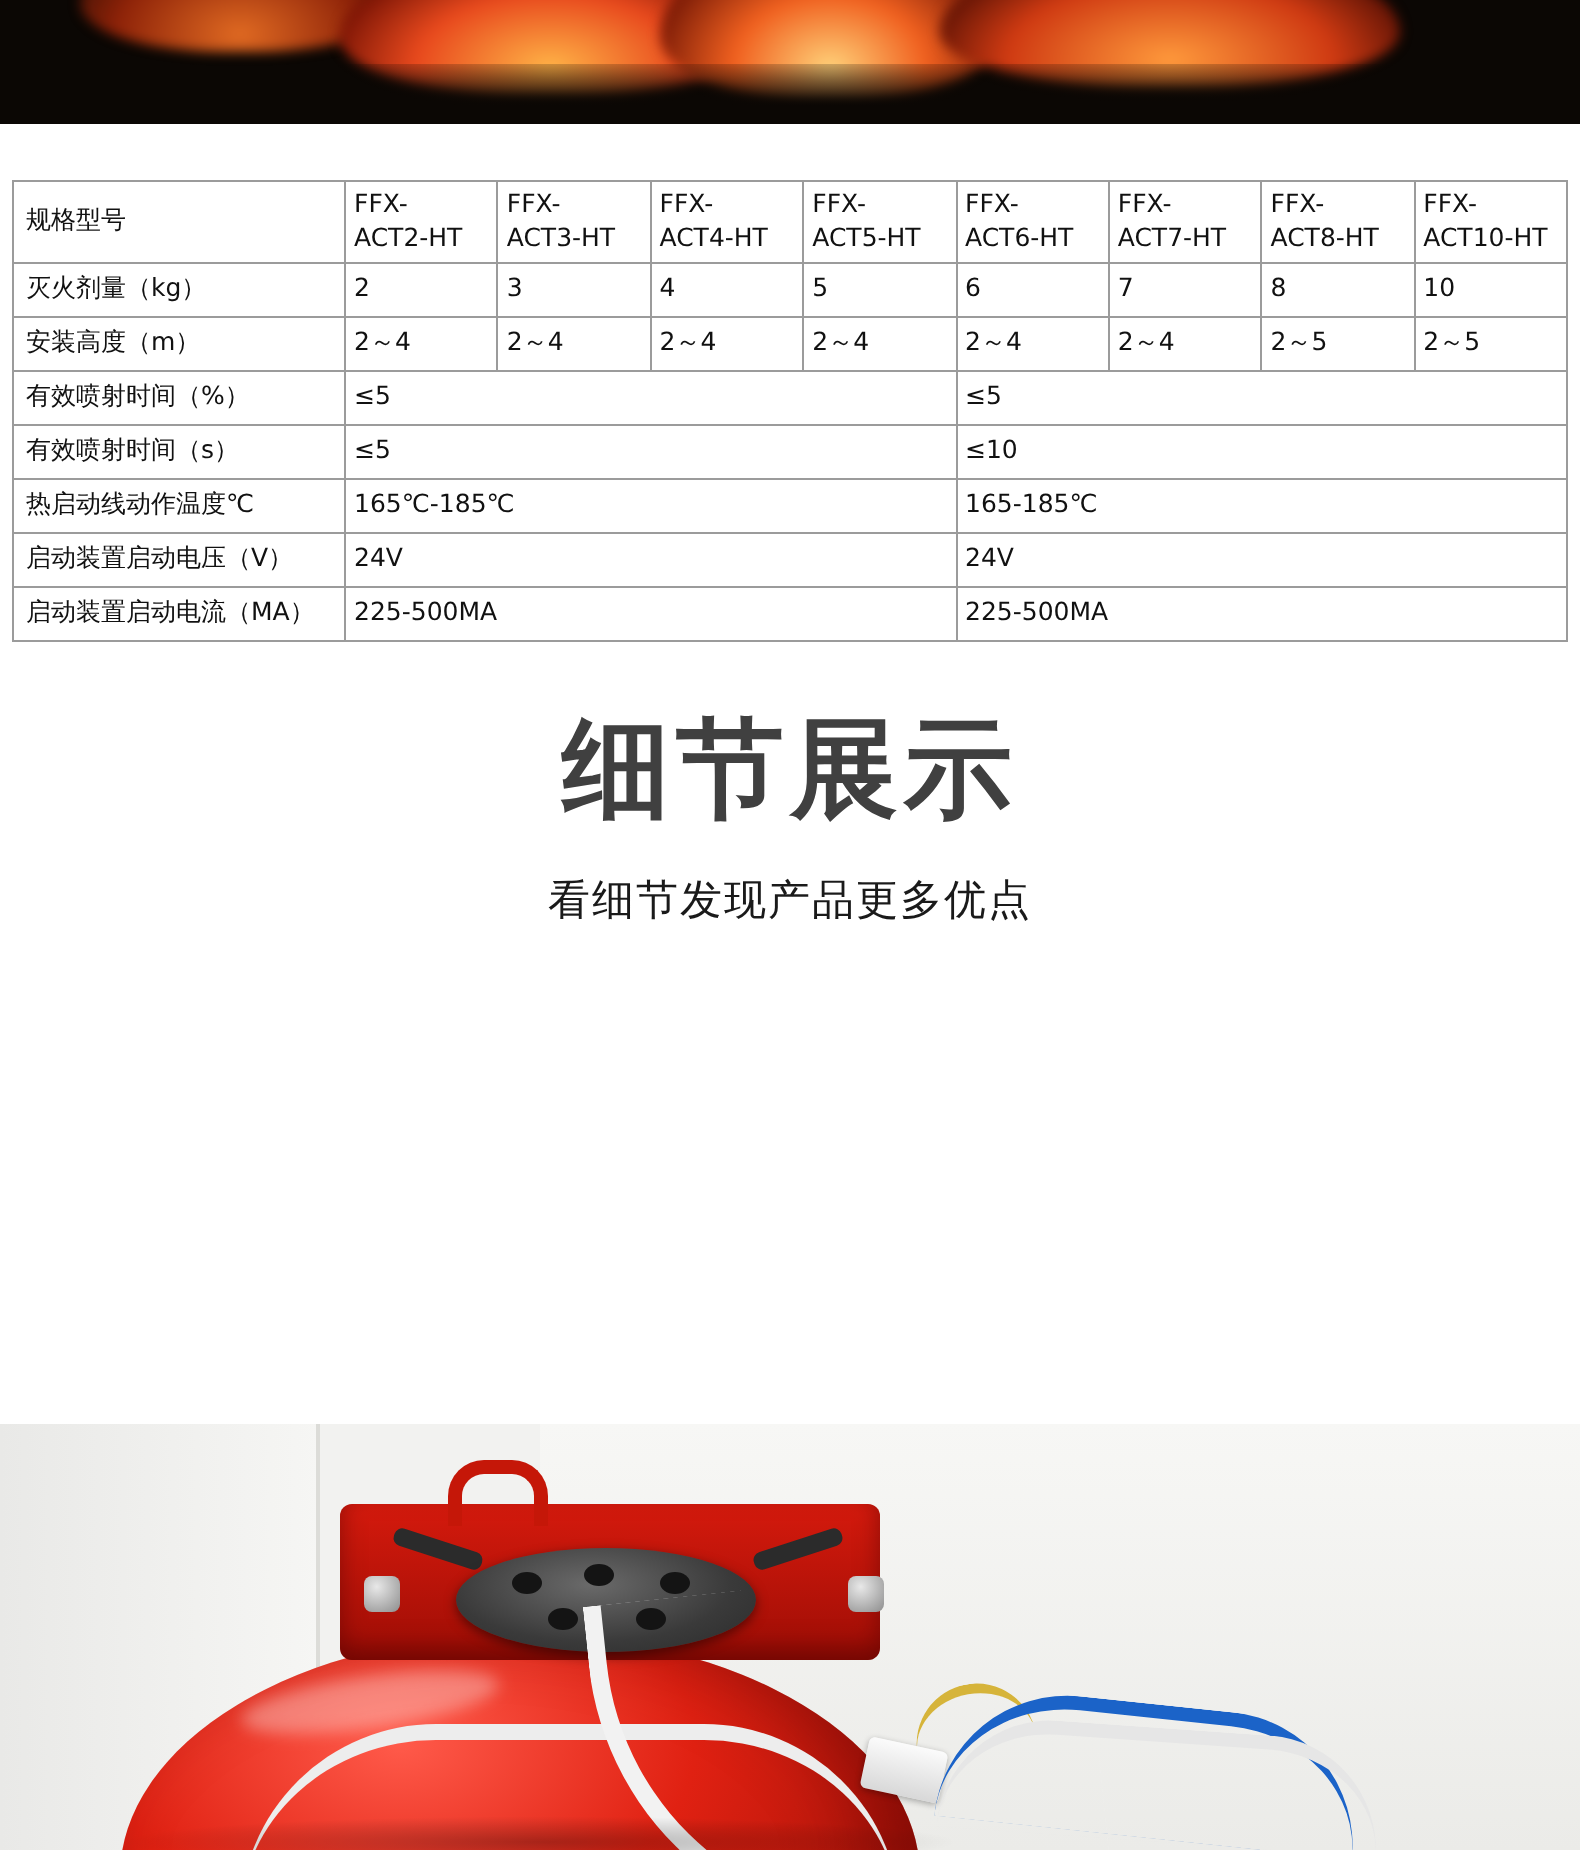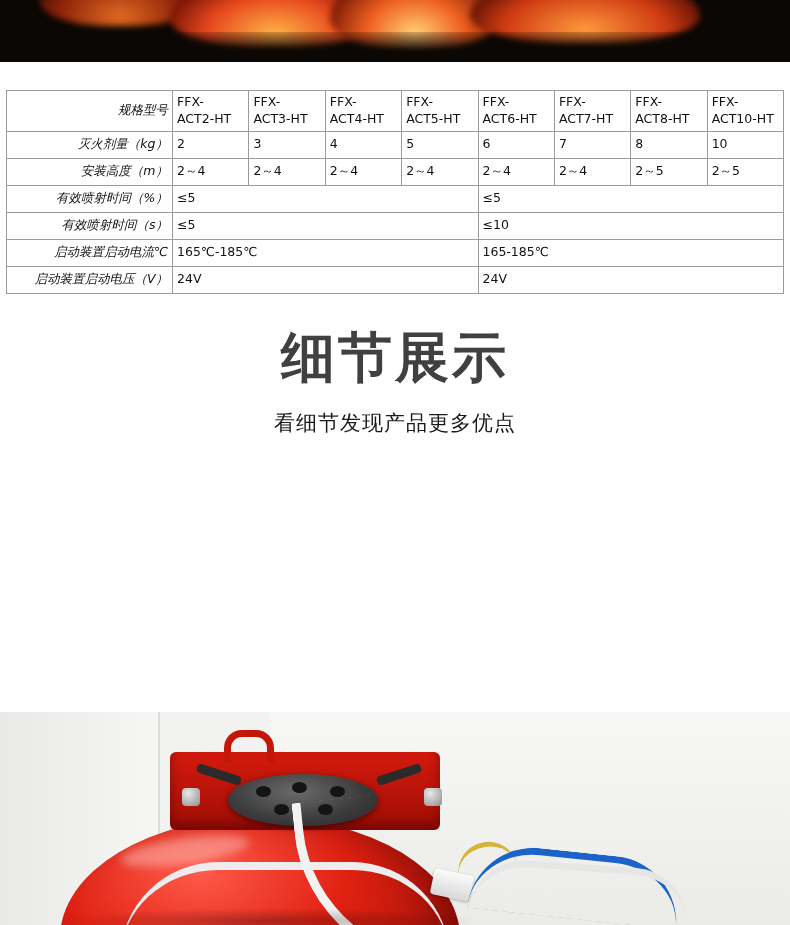--- a/index.html
+++ b/index.html
@@ -90,24 +90,23 @@
   }
   table.spec td {
     border: 1px solid #9b9b9b;
     padding: 3px 4px;
     text-align: left;
     vertical-align: middle;
     line-height: 1.35;
     height: 20px;
   }
   table.spec td.rowhdr {
-    text-align: right;
+    text-align: left;
     padding-left: 6px;
     width: 155px;
-    font-style: italic;
   }
   .cell-2l { line-height: 1.2; }
 
   
   .detail-section {
     text-align: center;
     padding-top: 34px;
   }
   .detail-title {
     font-family: "DejaVu Sans", sans-serif;
@@ -357,31 +356,36 @@
         <td colspan="4">≤5</td>
       </tr>
 
       <tr>
         <td class="rowhdr">有效喷射时间（s）</td>
         <td colspan="4">≤5</td>
         <td colspan="4">≤10</td>
       </tr>
 
       <tr>
-        <td class="rowhdr">启动装置启动电流℃</td>
+        <td class="rowhdr">热启动线动作温度℃</td>
         <td colspan="4">165℃-185℃</td>
         <td colspan="4">165-185℃</td>
       </tr>
 
       <tr>
         <td class="rowhdr">启动装置启动电压（V）</td>
         <td colspan="4">24V</td>
         <td colspan="4">24V</td>
       </tr>
 
+      <tr>
+        <td class="rowhdr">启动装置启动电流（MA）</td>
+        <td colspan="4">225-500MA</td>
+        <td colspan="4">225-500MA</td>
+      </tr>
     </tbody>
       </table>
   </div>
 
   <div class="detail-section">
     <div class="detail-title">细节展示</div>
     <div class="detail-sub">看细节发现产品更多优点</div>
   </div>
 
   <div class="photo">

